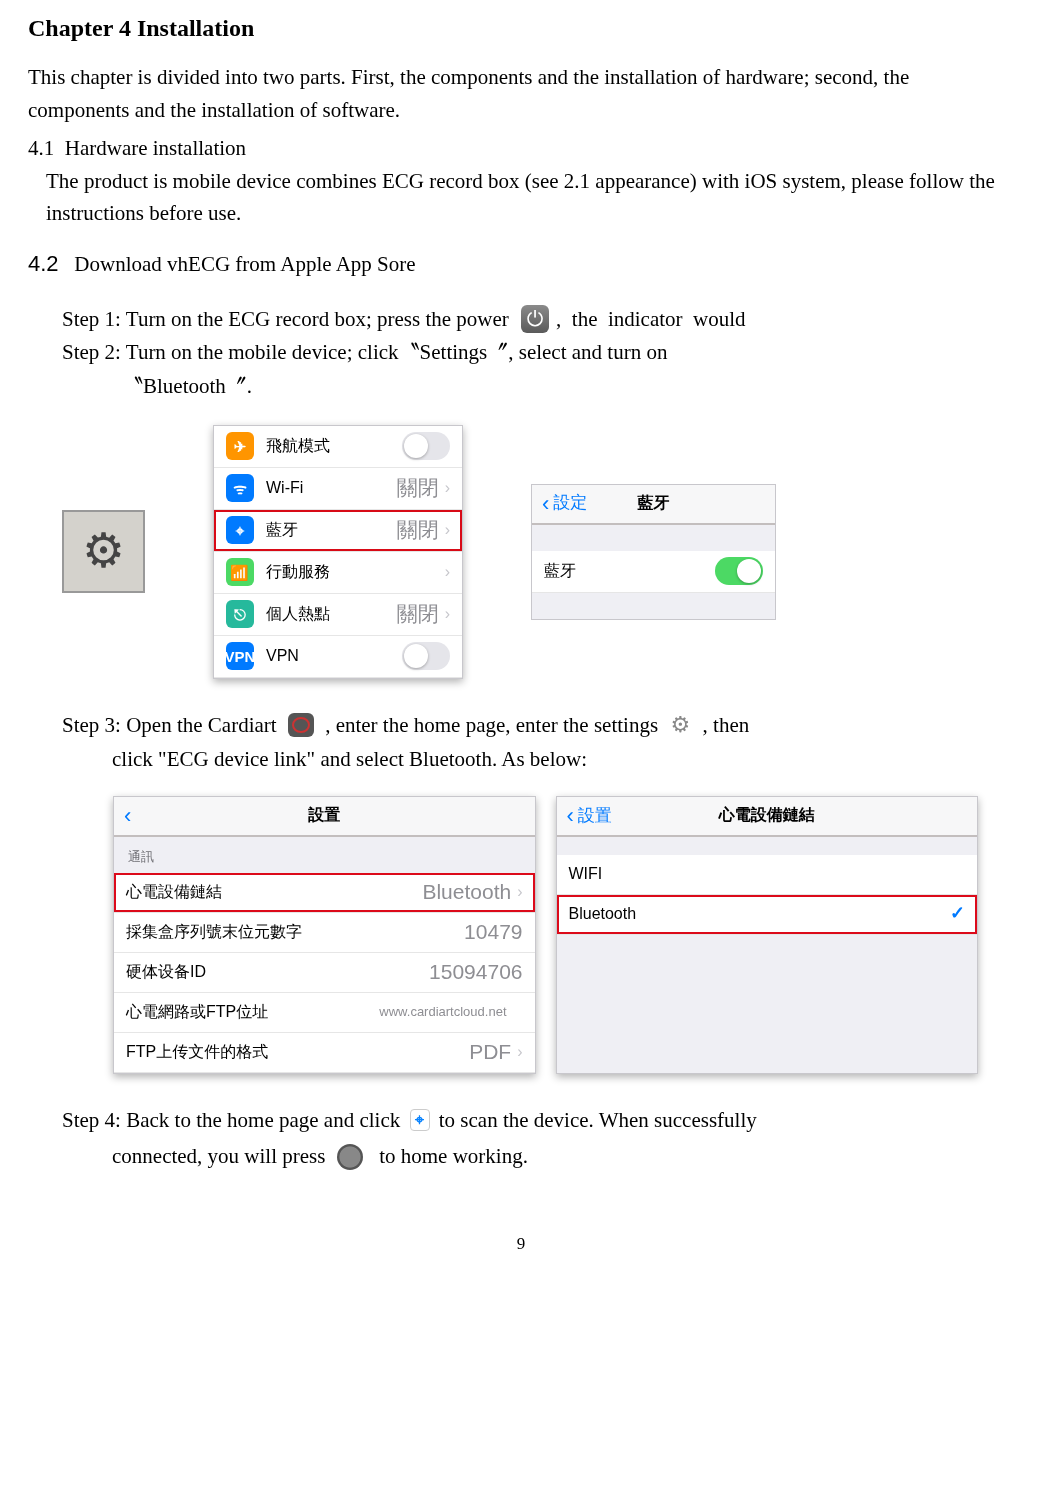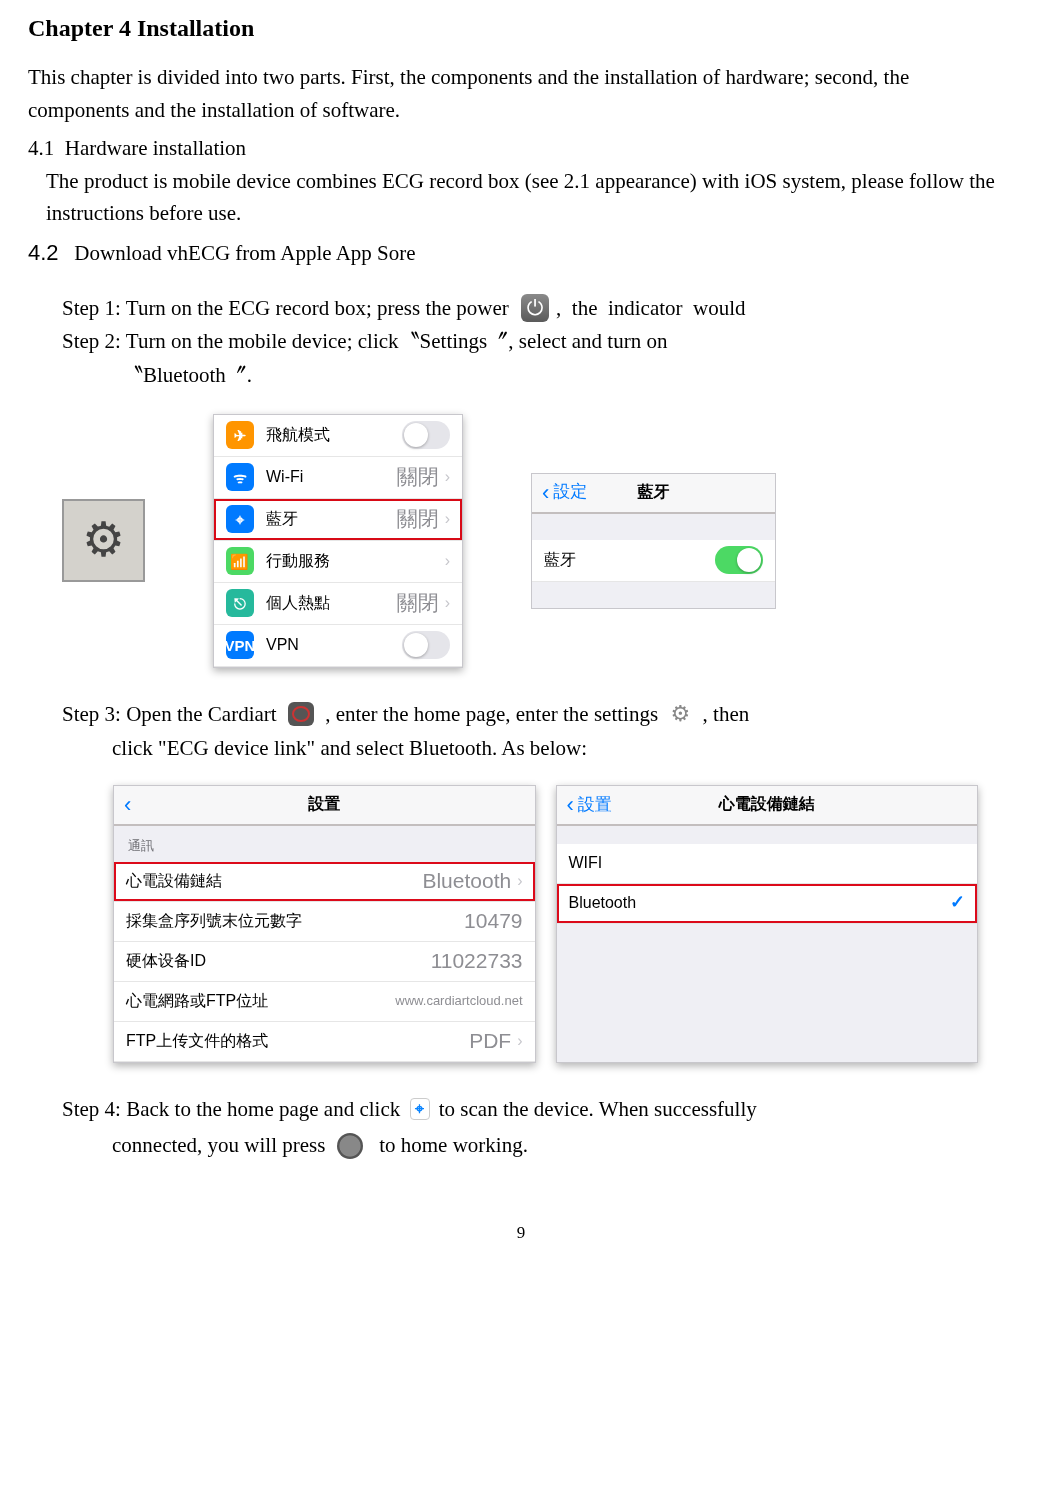--- a/index.html
+++ b/index.html
@@ -12,21 +12,21 @@
       line-height: 1.55;
     }
     .chapter-title {
       font-weight: bold;
       font-size: 24px;
       margin-bottom: 14px;
     }
     .intro-p { margin-bottom: 6px; }
     .sec-41 { margin-top: 2px; }
     .sub-indent { padding-left: 18px; }
-    .sec-42 { margin-top: 6px; }
+    .sec-42 { margin-top: 17px; }
     .sec-42-num { font-family: Helvetica, Arial, sans-serif; font-size: 22px; }
     .steps { margin-top: 22px; padding-left: 34px; }
     .step-line { display: flex; flex-wrap: wrap; align-items: center; gap: 4px; }
     .step-line span.seg { white-space: pre-wrap; }
     .step-sub { padding-left: 66px; margin-top: 2px; margin-bottom: 10px; }
     .icon-box {
       display: inline-flex; align-items: center; justify-content: center;
       vertical-align: middle;
     }
     .power-icon {
@@ -225,25 +225,25 @@
       <div class="lbl">心電設備鏈結</div>
       <div class="val">Bluetooth</div>
       <div class="chev"></div>
     </div>
     <div class="cell thin">
       <div class="lbl">採集盒序列號末位元數字</div>
       <div class="val" style="color:#8e8e93;margin-right:0">10479</div>
     </div>
     <div class="cell thin">
       <div class="lbl">硬体设备ID</div>
-      <div class="val" style="color:#8e8e93;margin-right:0">11022733</div>
+      <div class="val" style="color:#8e8e93;margin-right:0">15094706</div>
     </div>
     <div class="cell thin">
       <div class="lbl">心電網路或FTP位址</div>
-      <div class="val" style="color:#8e8e93;margin-right:0;font-size:13px">www.cardiartcloud.net</div>
+      <div class="val" style="color:#8e8e93;margin-right:16px;font-size:13px">www.cardiartcloud.net</div>
     </div>
     <div class="cell thin">
       <div class="lbl">FTP上传文件的格式</div>
       <div class="val">PDF</div>
       <div class="chev"></div>
     </div>
   </div>
 
   <div class="panel app-link shadow">
     <div class="nav">

